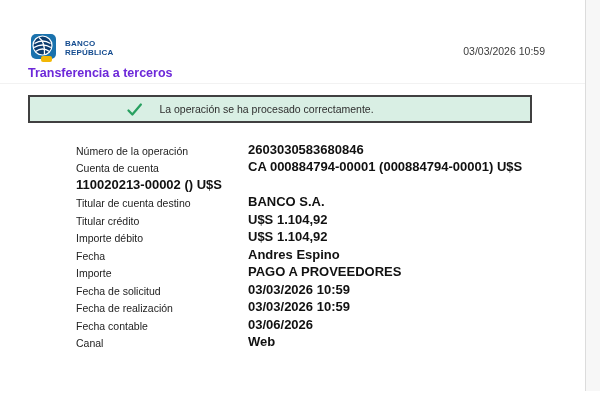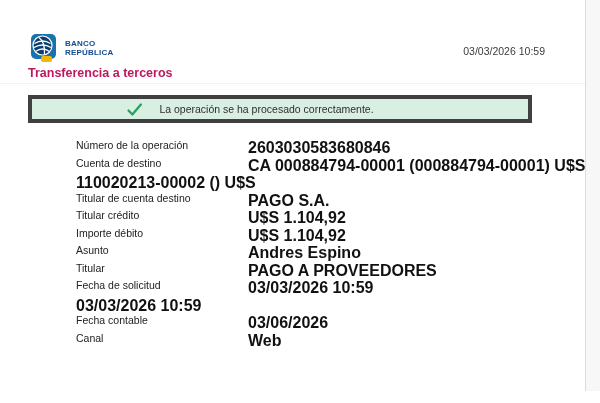--- a/index.html
+++ b/index.html
@@ -26,47 +26,47 @@
     margin-top:6px;
     font-weight:bold;color:#134b8f;
     font-size:8px;line-height:9px;letter-spacing:.2px;
   }
   .header-datetime{
     position:absolute;top:45px;right:55px;
     font-size:10.5px;color:#3c3c3c;
   }
   .page-title{
     position:absolute;left:28px;top:66px;
-    font-size:12.5px;font-weight:bold;color:#be185d;
+    font-size:12.5px;font-weight:bold;color:#6d28d9;
   }
   .title-separator{
     position:absolute;left:0;top:83px;width:585px;height:1px;background:#f2f2f2;
   }
   
   .success-banner{
     position:absolute;left:28px;top:95px;width:504px;height:28px;
     box-sizing:border-box;
-    background:#d9efe4;border:4px solid #404040;
+    background:#d9efe4;border:2px solid #404040;
     display:flex;align-items:center;justify-content:center;gap:16px;
   }
   .check-icon{width:17px;height:17px;flex:0 0 auto;margin-left:-60px;}
   .success-message{font-size:10.5px;color:#2e2e2e;}
   
   .details{
     position:absolute;left:28px;top:139px;width:520px;
   }
   .detail-row{
-    display:flex;height:17.5px;align-items:flex-start;padding-left:48px;
+    display:flex;height:17.5px;align-items:flex-end;padding-left:48px;
   }
   .detail-label{
     width:172px;flex:0 0 auto;
     font-size:10.5px;color:#222222;
   }
   .detail-value{
-    font-size:16px;font-weight:bold;color:#111111;
+    font-size:13px;font-weight:bold;color:#111111;
     white-space:nowrap;
   }
 </style>
 </head>
 <body>
 
 <div class="right-gutter"></div>
 
 <div class="brand">
   <svg class="brand-icon" viewBox="0 0 28 30">
@@ -95,51 +95,52 @@
   </svg>
   <span class="success-message">La operación se ha procesado correctamente.</span>
 </div>
 
 <div class="details">
   <div class="detail-row">
     <span class="detail-label">Número de la operación</span>
     <span class="detail-value">2603030583680846</span>
   </div>
   <div class="detail-row">
-    <span class="detail-label">Cuenta de destino</span>
+    <span class="detail-label">Cuenta de cuenta</span>
     <span class="detail-value">CA 000884794-00001 (000884794-00001) U$S</span>
   </div>
   <div class="detail-row">
     <span class="detail-value">110020213-00002 () U$S</span>
   </div>
   <div class="detail-row">
     <span class="detail-label">Titular de cuenta destino</span>
-    <span class="detail-value">PAGO S.A.</span>
+    <span class="detail-value">BANCO S.A.</span>
   </div>
   <div class="detail-row">
     <span class="detail-label">Titular crédito</span>
     <span class="detail-value">U$S 1.104,92</span>
   </div>
   <div class="detail-row">
     <span class="detail-label">Importe débito</span>
     <span class="detail-value">U$S 1.104,92</span>
   </div>
   <div class="detail-row">
-    <span class="detail-label">Asunto</span>
+    <span class="detail-label">Fecha</span>
     <span class="detail-value">Andres Espino</span>
   </div>
   <div class="detail-row">
-    <span class="detail-label">Titular</span>
+    <span class="detail-label">Importe</span>
     <span class="detail-value">PAGO A PROVEEDORES</span>
   </div>
   <div class="detail-row">
     <span class="detail-label">Fecha de solicitud</span>
     <span class="detail-value">03/03/2026 10:59</span>
   </div>
   <div class="detail-row">
+    <span class="detail-label">Fecha de realización</span>
     <span class="detail-value">03/03/2026 10:59</span>
   </div>
   <div class="detail-row">
     <span class="detail-label">Fecha contable</span>
     <span class="detail-value">03/06/2026</span>
   </div>
   <div class="detail-row">
     <span class="detail-label">Canal</span>
     <span class="detail-value">Web</span>
   </div>

